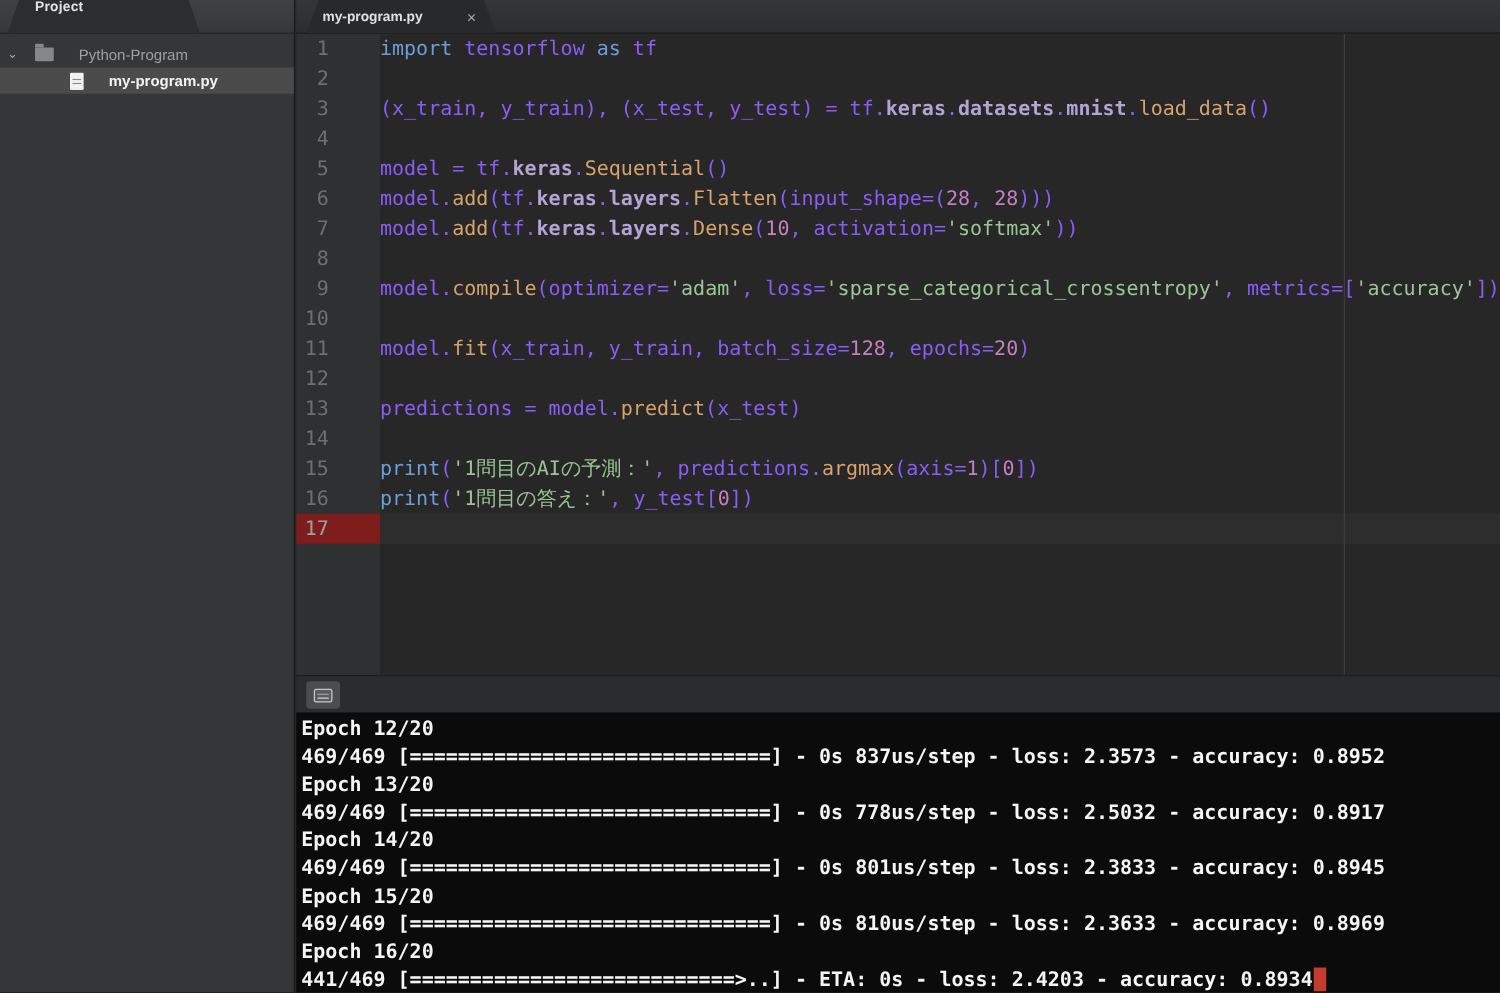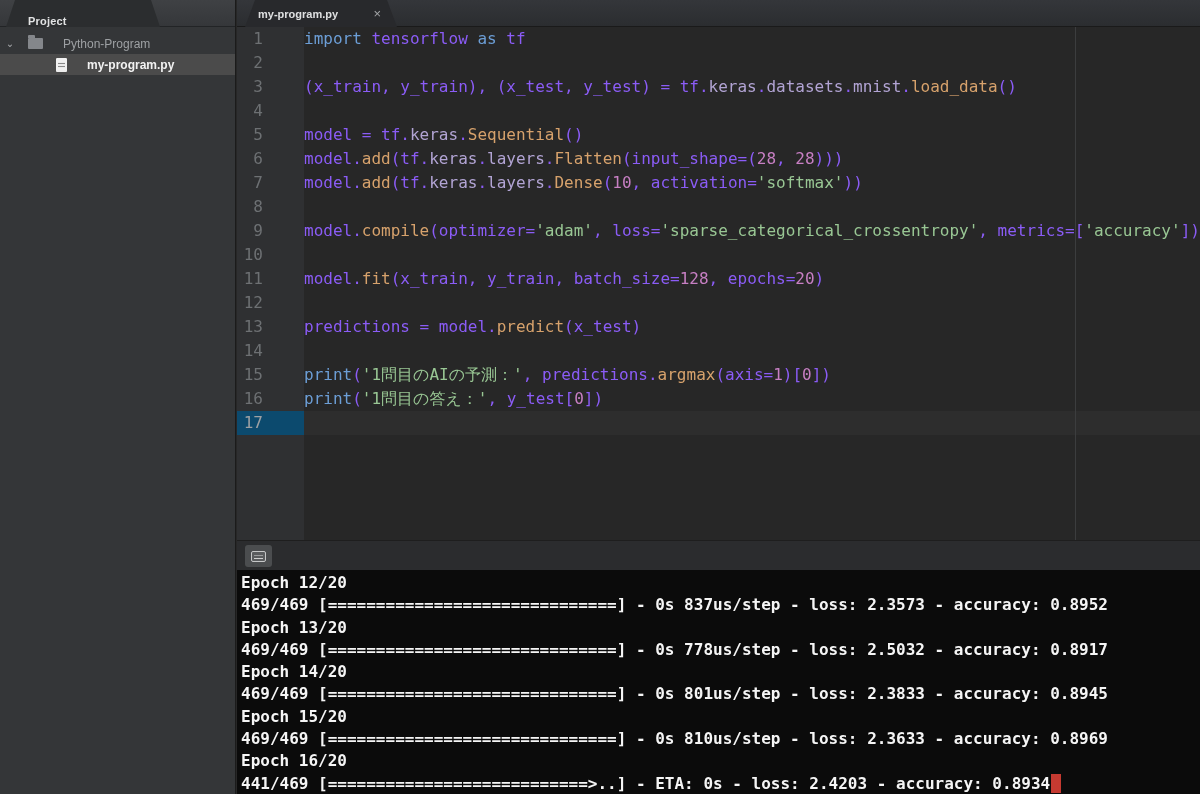--- a/index.html
+++ b/index.html
@@ -17,21 +17,21 @@
   }
   .sidebar-header {
     position:relative; height:27px;
     background:linear-gradient(#3f4144,#35373a);
     border-bottom:1px solid #222426;
   }
   .project-tab {
     position:absolute; left:6px; top:0; width:154px; height:27px;
     background:#2b2d2f;
     clip-path:polygon(9px 0, calc(100% - 9px) 0, 100% 100%, 0 100%);
-    display:flex; align-items:flex-end; padding-left:22px;
+    display:flex; align-items:flex-start; padding-left:22px;
     color:#e2e3e4; font-size:11px; font-weight:bold; letter-spacing:.2px;
   }
   .tree { padding-top:6px; }
   .tree-row { display:flex; align-items:center; height:21px; font-size:12px; }
   .tree-row.folder-row { color:#9da0a3; }
   .tree-row.file-row { background:#4b4b4b; color:#f2f2f2; font-weight:bold; }
   .chevron {
     width:20px; text-align:center; color:#a7aaac; font-size:10px; line-height:21px;
   }
   .folder-icon {
@@ -75,34 +75,34 @@
   .editor {
     position:absolute; left:237px; top:27px; right:0; height:513px;
     font-family:"DejaVu Sans Mono", monospace; font-size:16px; line-height:24px;
     overflow:hidden; background:#272727;
   }
   .gutter {
     position:absolute; left:0; top:0; width:67px; height:100%;
     background:#2f3032; color:#6d7073;
   }
   .gnum { height:24px; text-align:right; padding-right:41px; }
-  .gnum.active { background:#0c4a6e; color:#9da0a3; }
+  .gnum.active { background:#7f1d1d; color:#9da0a3; }
   .codepane {
     position:absolute; left:67px; top:0; right:0; height:100%;
     background:#272727; white-space:pre;
   }
   .cline { height:24px; }
   .cline.active { background:rgba(255,255,255,0.03); }
   .wrap-guide {
     position:absolute; left:838px; top:0; width:1px; height:100%;
     background:#3c3d3e;
   }
   .tk-kw  { color:#6c9ed6; }
   .tk-pl  { color:#8b5cf6; }
-  .tk-prop{ color:#b2a4d4; }
+  .tk-prop{ color:#b2a4d4;font-weight:bold; }
   .tk-fn  { color:#d7a26c; }
   .tk-str { color:#99c794; }
   .tk-num { color:#c77fc3; }
 
   
   .term-header {
     position:absolute; left:237px; top:540px; right:0; height:30px;
     background:#2b2c2e; border-top:1px solid #1e1e1e;
   }
   .term-btn {

